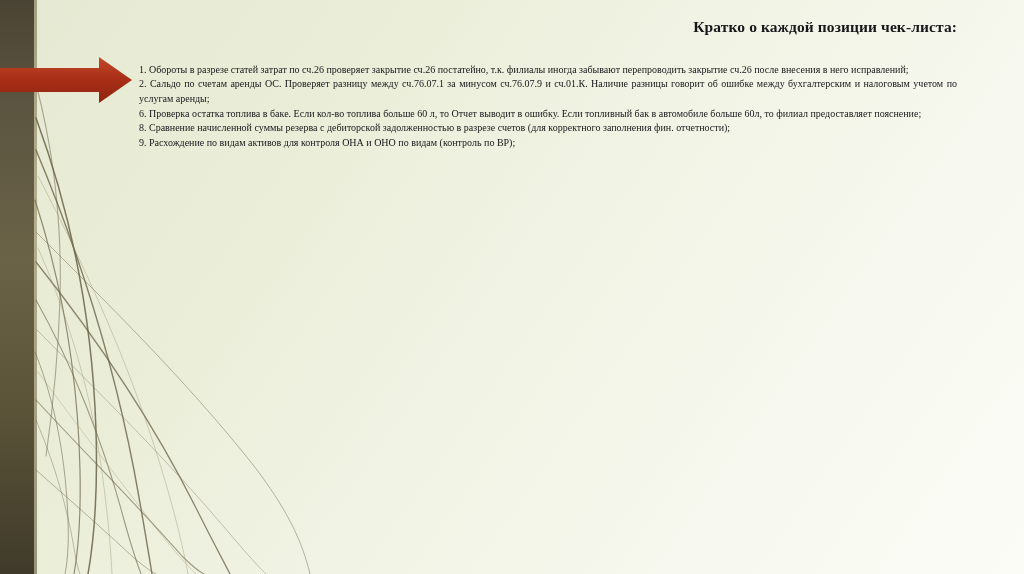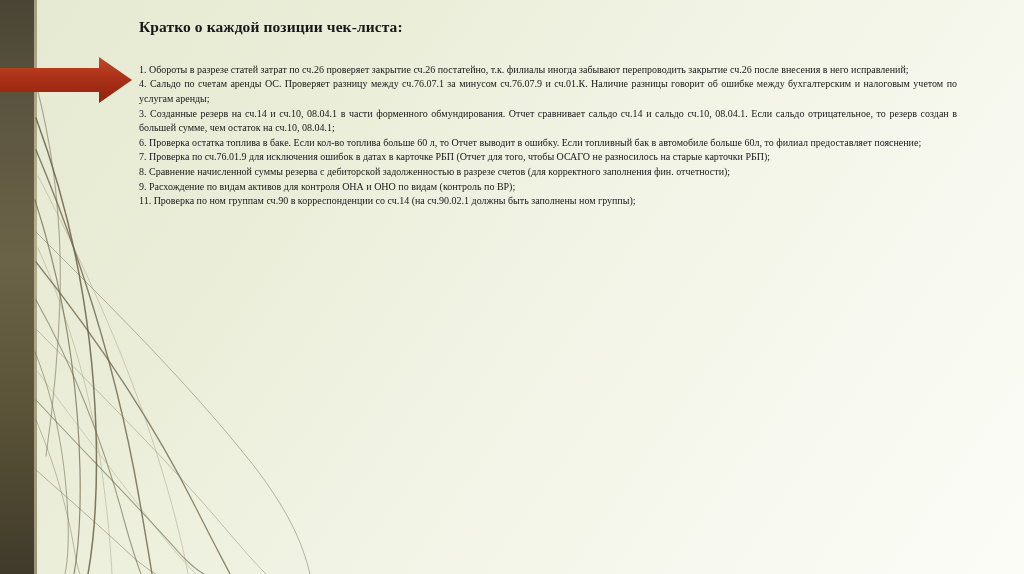--- a/index.html
+++ b/index.html
@@ -62,21 +62,21 @@
   
   #content {
     position: absolute;
     left: 139px;
     top: 12px;
     width: 818px;
     height: 545px;
   }
 
   #slide-title {
-    text-align: left;
+    text-align: right;
     font-weight: bold;
     font-size: 15.5px;
     color: #17171a;
     letter-spacing: .1px;
     margin: 6px 0 0 0;
     line-height: 1.2;
   }
 
   #body-list {
     margin: 26px 0 0 0;
@@ -137,23 +137,20 @@
       </linearGradient>
     </defs>
     <path d="M0 11 L99 11 L99 0 L132 23 L99 46 L99 35 L0 35 Z" fill="url(#arrGrad)"></path>
   </svg>
 
   <div id="content">
     <h1 id="slide-title">Кратко о каждой позиции чек-листа:</h1>
 
     <ul id="body-list">
       <li>1. Обороты в разрезе статей затрат по сч.26 проверяет закрытие сч.26 постатейно, т.к. филиалы иногда забывают перепроводить закрытие сч.26 после внесения в него исправлений;</li>
-      <li>4. Сальдо по счетам аренды ОС. Проверяет разницу между сч.76.07.1 за минусом сч.76.07.9 и сч.01.К. Наличие разницы говорит  об ошибке между бухгалтерским и налоговым учетом по услугам аренды;</li>
-      <li>3. Созданные резерв на сч.14 и сч.10, 08.04.1 в части форменного обмундирования.  Отчет сравнивает сальдо сч.14  и сальдо сч.10, 08.04.1. Если сальдо отрицательное, то резерв создан в большей сумме, чем остаток на сч.10, 08.04.1;</li>
+      <li>2. Сальдо по счетам аренды ОС. Проверяет разницу между сч.76.07.1 за минусом сч.76.07.9 и сч.01.К. Наличие разницы говорит  об ошибке между бухгалтерским и налоговым учетом по услугам аренды;</li>
       <li>6. Проверка остатка топлива в баке. Если кол-во топлива больше 60 л, то  Отчет выводит в ошибку. Если топливный бак в автомобиле больше 60л, то филиал предоставляет пояснение;</li>
-      <li>7. Проверка по сч.76.01.9 для исключения ошибок в датах в карточке РБП (Отчет для того, чтобы ОСАГО не разносилось на старые карточки РБП);</li>
       <li>8. Сравнение начисленной суммы резерва с дебиторской задолженностью в разрезе счетов (для корректного заполнения фин. отчетности);</li>
       <li>9. Расхождение по видам активов для контроля ОНА и ОНО по видам (контроль по ВР);</li>
-      <li>11. Проверка по ном группам сч.90 в корреспонденции со сч.14 (на сч.90.02.1 должны быть заполнены ном группы);</li>
     </ul>
   </div>
 
 </div>
 
 </body></html>

